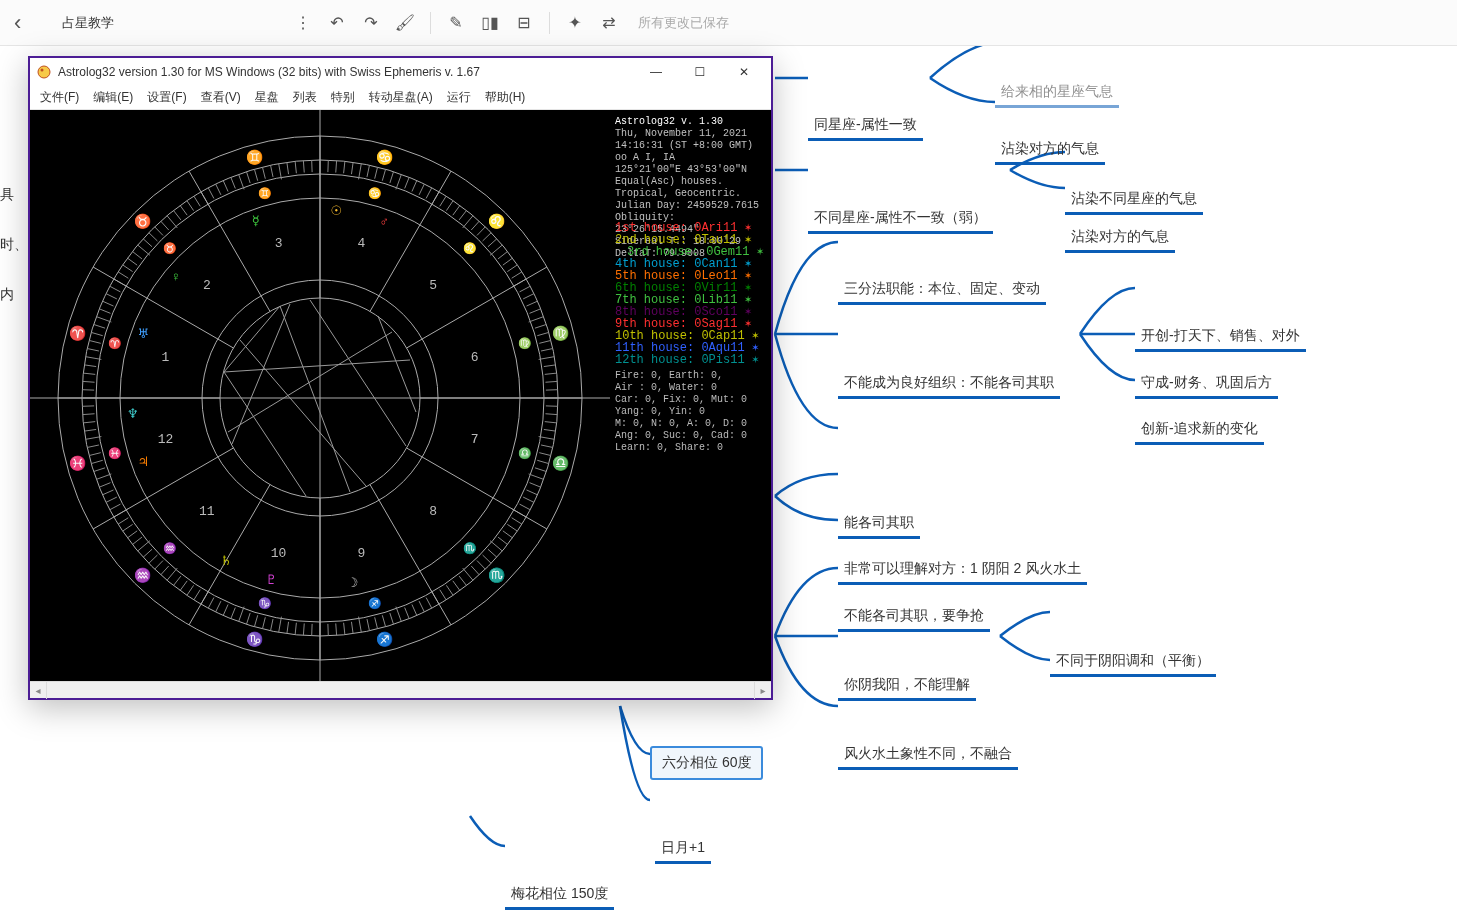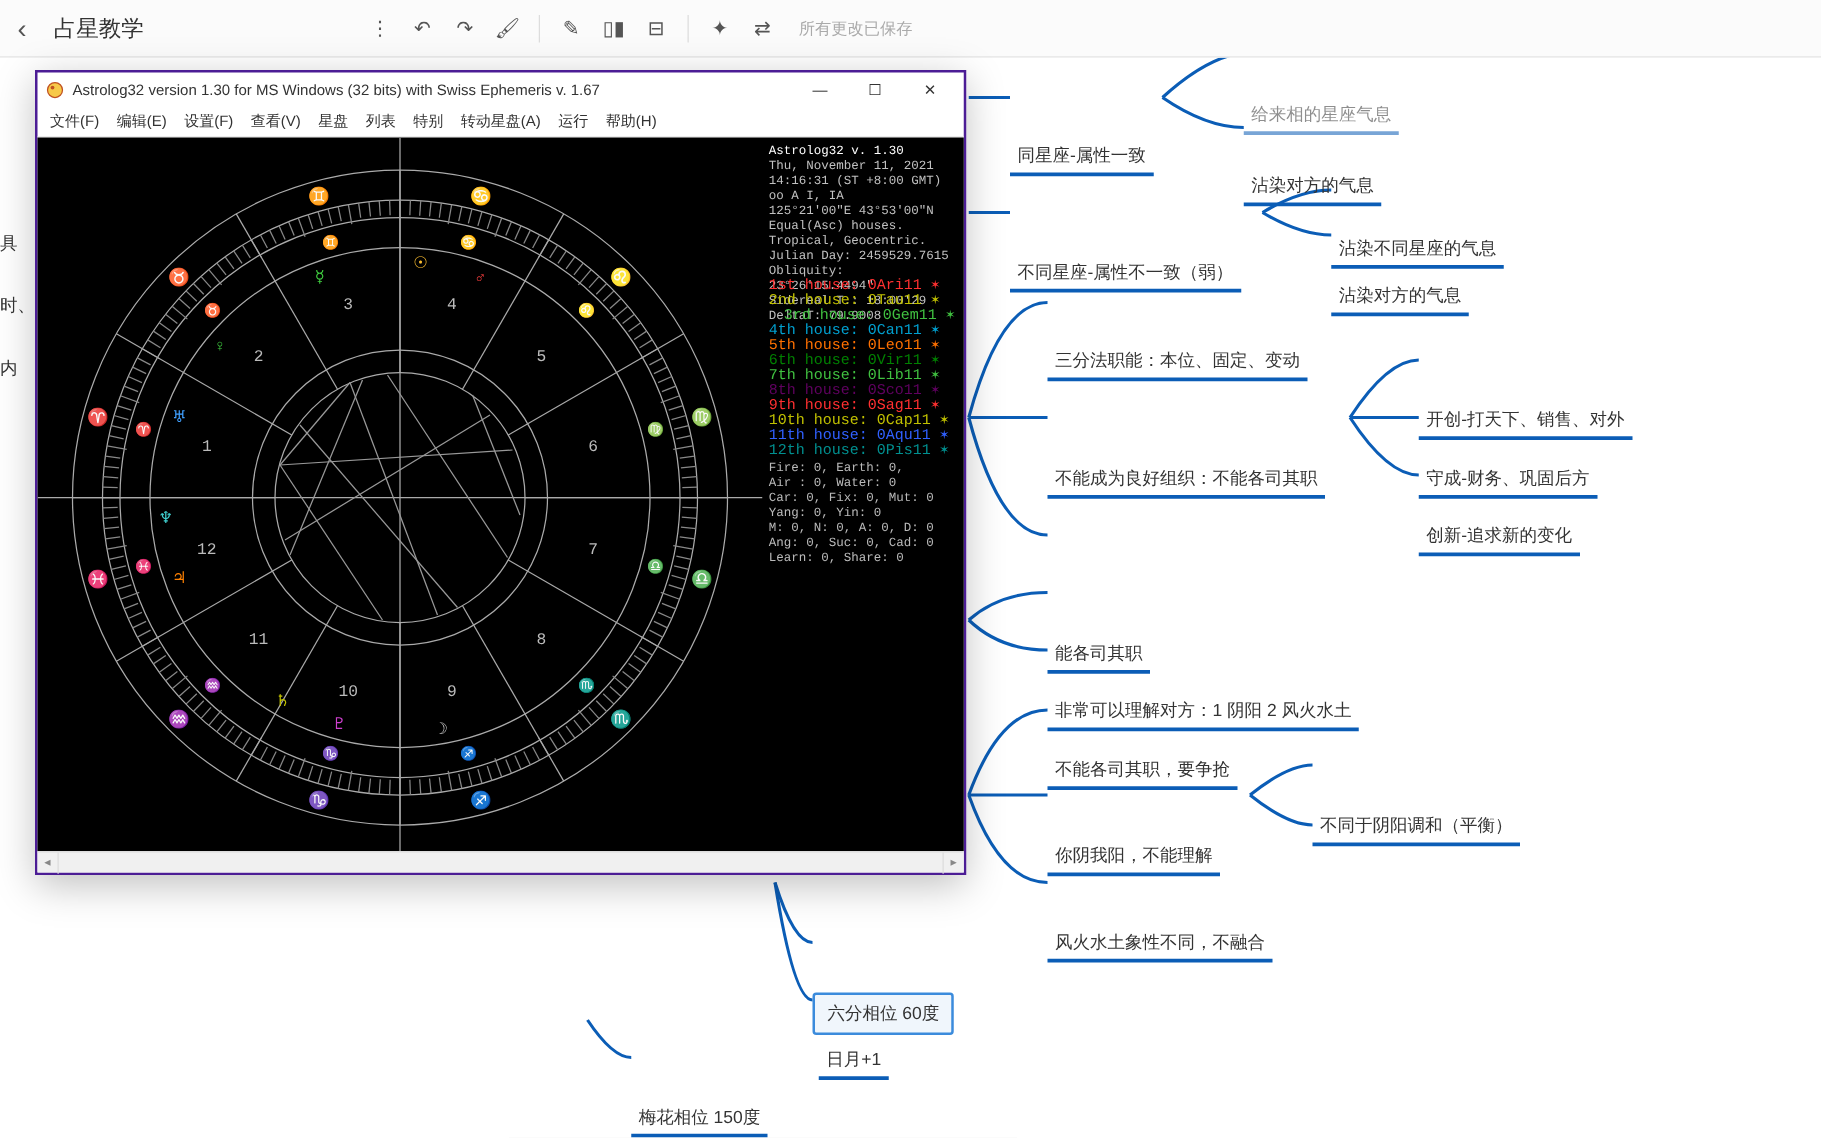--- a/index.html
+++ b/index.html
@@ -1,21 +1,21 @@
 <!DOCTYPE html>
 <html><head>
 <meta charset="utf-8">
 <style>
 * { margin: 0; padding: 0; box-sizing: border-box; }
 body { font-family: "Microsoft YaHei", Arial, sans-serif; width:1457px; height:910px; background:#f6f6f6; overflow:hidden; position:relative; }
 
 
 .topbar { position:absolute; top:0; left:0; right:0; height:46px; background:#fbfbfb; border-bottom:1px solid #e5e5e5; display:flex; align-items:center; padding:0 14px; gap:4px; z-index:5;}
 .back-ic { width:22px; cursor:pointer; font-size:22px; color:#555; }
-.doc-title { font-size:18px; color:#333; margin-left:3px; margin-right:170px; }
+.doc-title { font-size:13px; color:#333; margin-left:22px; margin-right:170px; }
 .tbbtn { width:30px; height:30px; display:flex; align-items:center; justify-content:center; color:#555; font-size:16px; cursor:pointer; border-radius:4px; }
 .tbsep { width:1px; height:22px; background:#ddd; margin:0 6px; }
 .autosave { font-size:13px; color:#aaa; margin-left:10px; }
 
 
 .canvas { position:absolute; top:46px; left:0; right:0; bottom:0; background:#fff; }
 .node { position:absolute; font-size:14px; color:#333; padding:4px 6px; white-space:nowrap;margin-top:44px; }
 .node.underline::after { content:""; position:absolute; left:0; right:0; bottom:-3px; height:3px; background:#0b5db6; }
 .node.box { border:2px solid #3b8bdc; background:#f0f6fc; border-radius:3px; padding:6px 10px; }
 .edgepartial { position:absolute; font-size:14px; color:#333; }
@@ -122,21 +122,21 @@
   <div class="node underline" style="left:1135px;top:326px">创新-追求新的变化</div>
 
   <div class="node underline" style="left:838px;top:420px">能各司其职</div>
   <div class="node underline" style="left:838px;top:466px">非常可以理解对方：1 阴阳 2 风火水土</div>
 
   <div class="node underline" style="left:838px;top:513px">不能各司其职，要争抢</div>
   <div class="node underline" style="left:838px;top:582px">你阴我阳，不能理解</div>
   <div class="node underline" style="left:1050px;top:558px">不同于阴阳调和（平衡）</div>
   <div class="node underline" style="left:838px;top:651px">风火水土象性不同，不融合</div>
 
-  <div class="node box" style="left:650px;top:704px">六分相位 60度</div>
+  <div class="node box" style="left:650px;top:656px">六分相位 60度</div>
   <div class="node underline" style="left:655px;top:745px">日月+1</div>
   <div class="node underline" style="left:505px;top:791px">梅花相位 150度</div>
 </div>
 
 <div class="win">
   <div class="win-title">
     <svg class="ico" viewBox="0 0 16 16">
         <circle cx="8" cy="8" r="6" fill="#f7c948" stroke="#c05020"></circle>
         <circle cx="6" cy="6" r="1.5" fill="#c05020"></circle>
       </svg>

